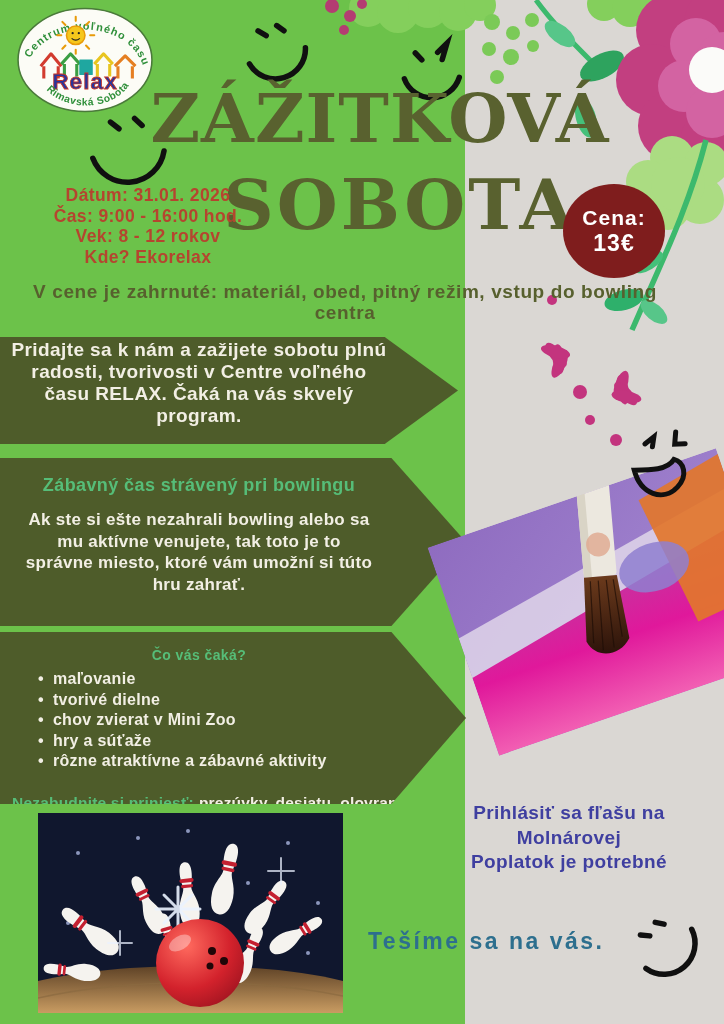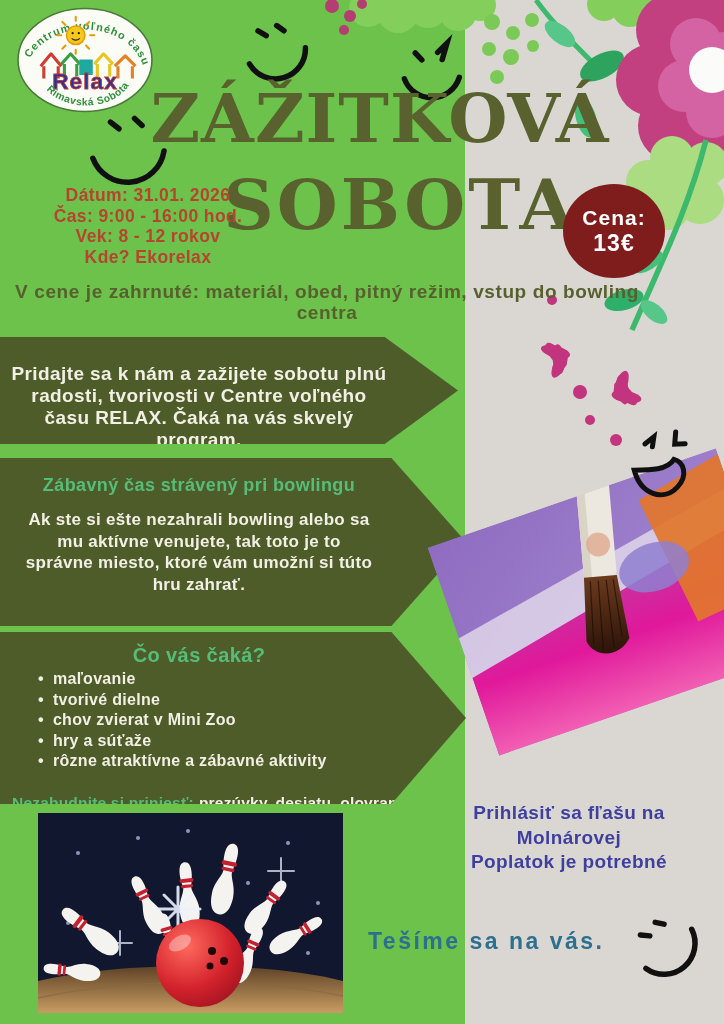--- a/index.html
+++ b/index.html
@@ -26,36 +26,36 @@
   .info{position:absolute;left:12px;top:185px;width:272px;z-index:5;text-align:center;
     color:#b5452f;font-weight:700;font-size:17.5px;line-height:20.5px;letter-spacing:.4px;}
 
   
   .price{position:absolute;left:563px;top:184px;width:102px;height:94px;border-radius:50%;
     background:#7f1d1d;z-index:5;display:flex;flex-direction:column;align-items:center;
     justify-content:center;color:#fff;font-weight:700;}
   .price .lab{font-size:21px;letter-spacing:1px;}
   .price .val{font-size:23px;letter-spacing:1px;}
 
-  .included{position:absolute;left:2px;top:281px;width:650px;z-index:5;text-align:center;
+  .included{position:absolute;left:20px;top:281px;width:650px;z-index:5;text-align:center;
     color:#57602e;font-weight:700;font-size:19px;line-height:21px;letter-spacing:.6px;}
 
   
   .banner{position:absolute;left:0;background:#4e5c2a;z-index:2;color:#f2efe4;}
   .b1{top:337px;width:458px;height:107px;
       clip-path:polygon(0 0,84% 0,100% 50%,84% 100%,0 100%);}
   .b2{top:458px;width:466px;height:168px;
       clip-path:polygon(0 0,84% 0,100% 50%,84% 100%,0 100%);}
   .b3{top:632px;width:466px;height:172px;
       clip-path:polygon(0 0,84% 0,100% 50%,84% 100%,0 100%);}
   .banner-inner{width:392px;padding:8px 4px 0 10px;text-align:center;box-sizing:border-box;}
-  .b1 .banner-inner{font-size:19px;line-height:22px;font-weight:700;letter-spacing:.4px;padding-top:26px;}
+  .b1 .banner-inner{font-size:19px;line-height:22px;font-weight:700;letter-spacing:.4px;padding-top:2px;}
   .bh{color:#56bd78;font-weight:700;font-size:18px;line-height:21px;letter-spacing:.4px;margin:9px 0 0 0;}
   .b2 .body{font-size:17px;line-height:21.5px;font-weight:700;letter-spacing:.3px;margin:13px 14px 0 14px;}
-  .b3 .bh{font-size:20px;margin-top:5px;}
+  .b3 .bh{font-size:14px;margin-top:5px;}
   .b3 ul{list-style:none;margin:3px 0 0 0;padding:0 0 0 28px;text-align:left;}
   .b3 li{font-size:16px;line-height:20.5px;font-weight:700;letter-spacing:.3px;}
   .b3 li::before{content:"•";margin-right:9px;}
   .bring{margin:21px 0 0 0;padding:0 0 0 2px;text-align:left;font-size:15.5px;line-height:19px;
     font-weight:700;letter-spacing:.2px;margin-right:-52px;}
   .bring .bring-label{color:#56bd78;}
   .bring .bring-items{margin-left:5px;}
 
   
   .bowling{position:absolute;left:38px;top:813px;width:305px;height:200px;z-index:3;}

